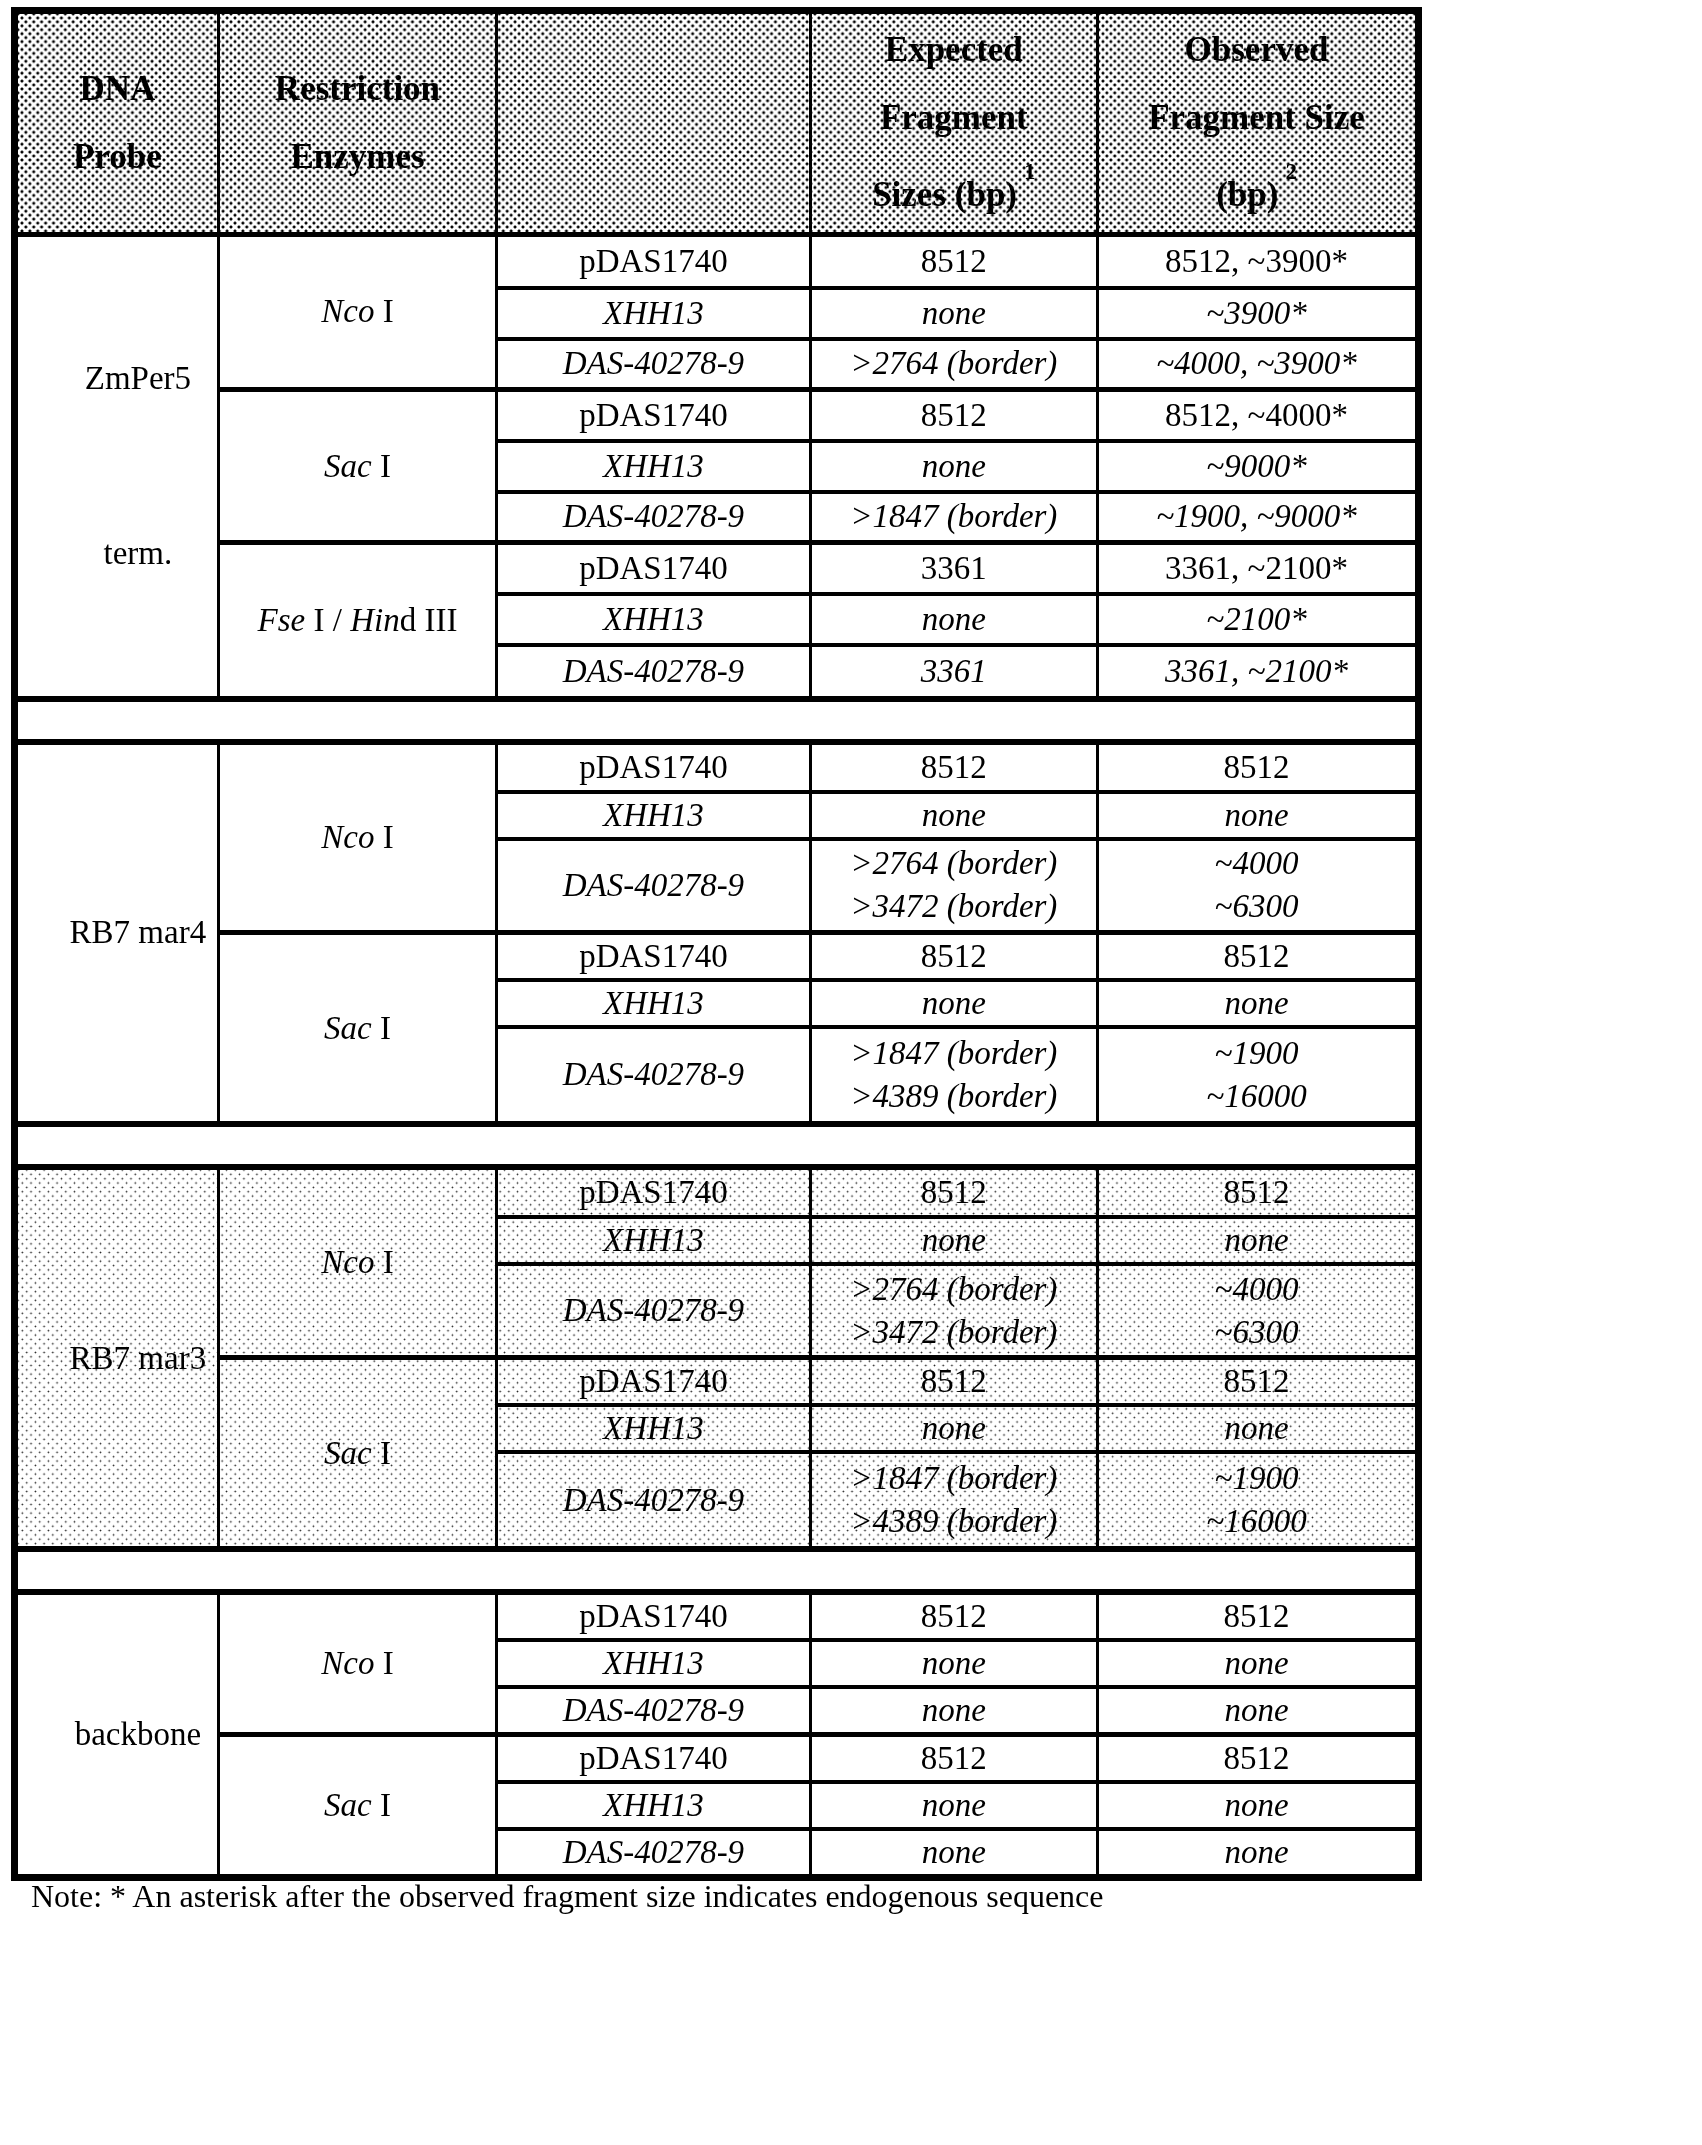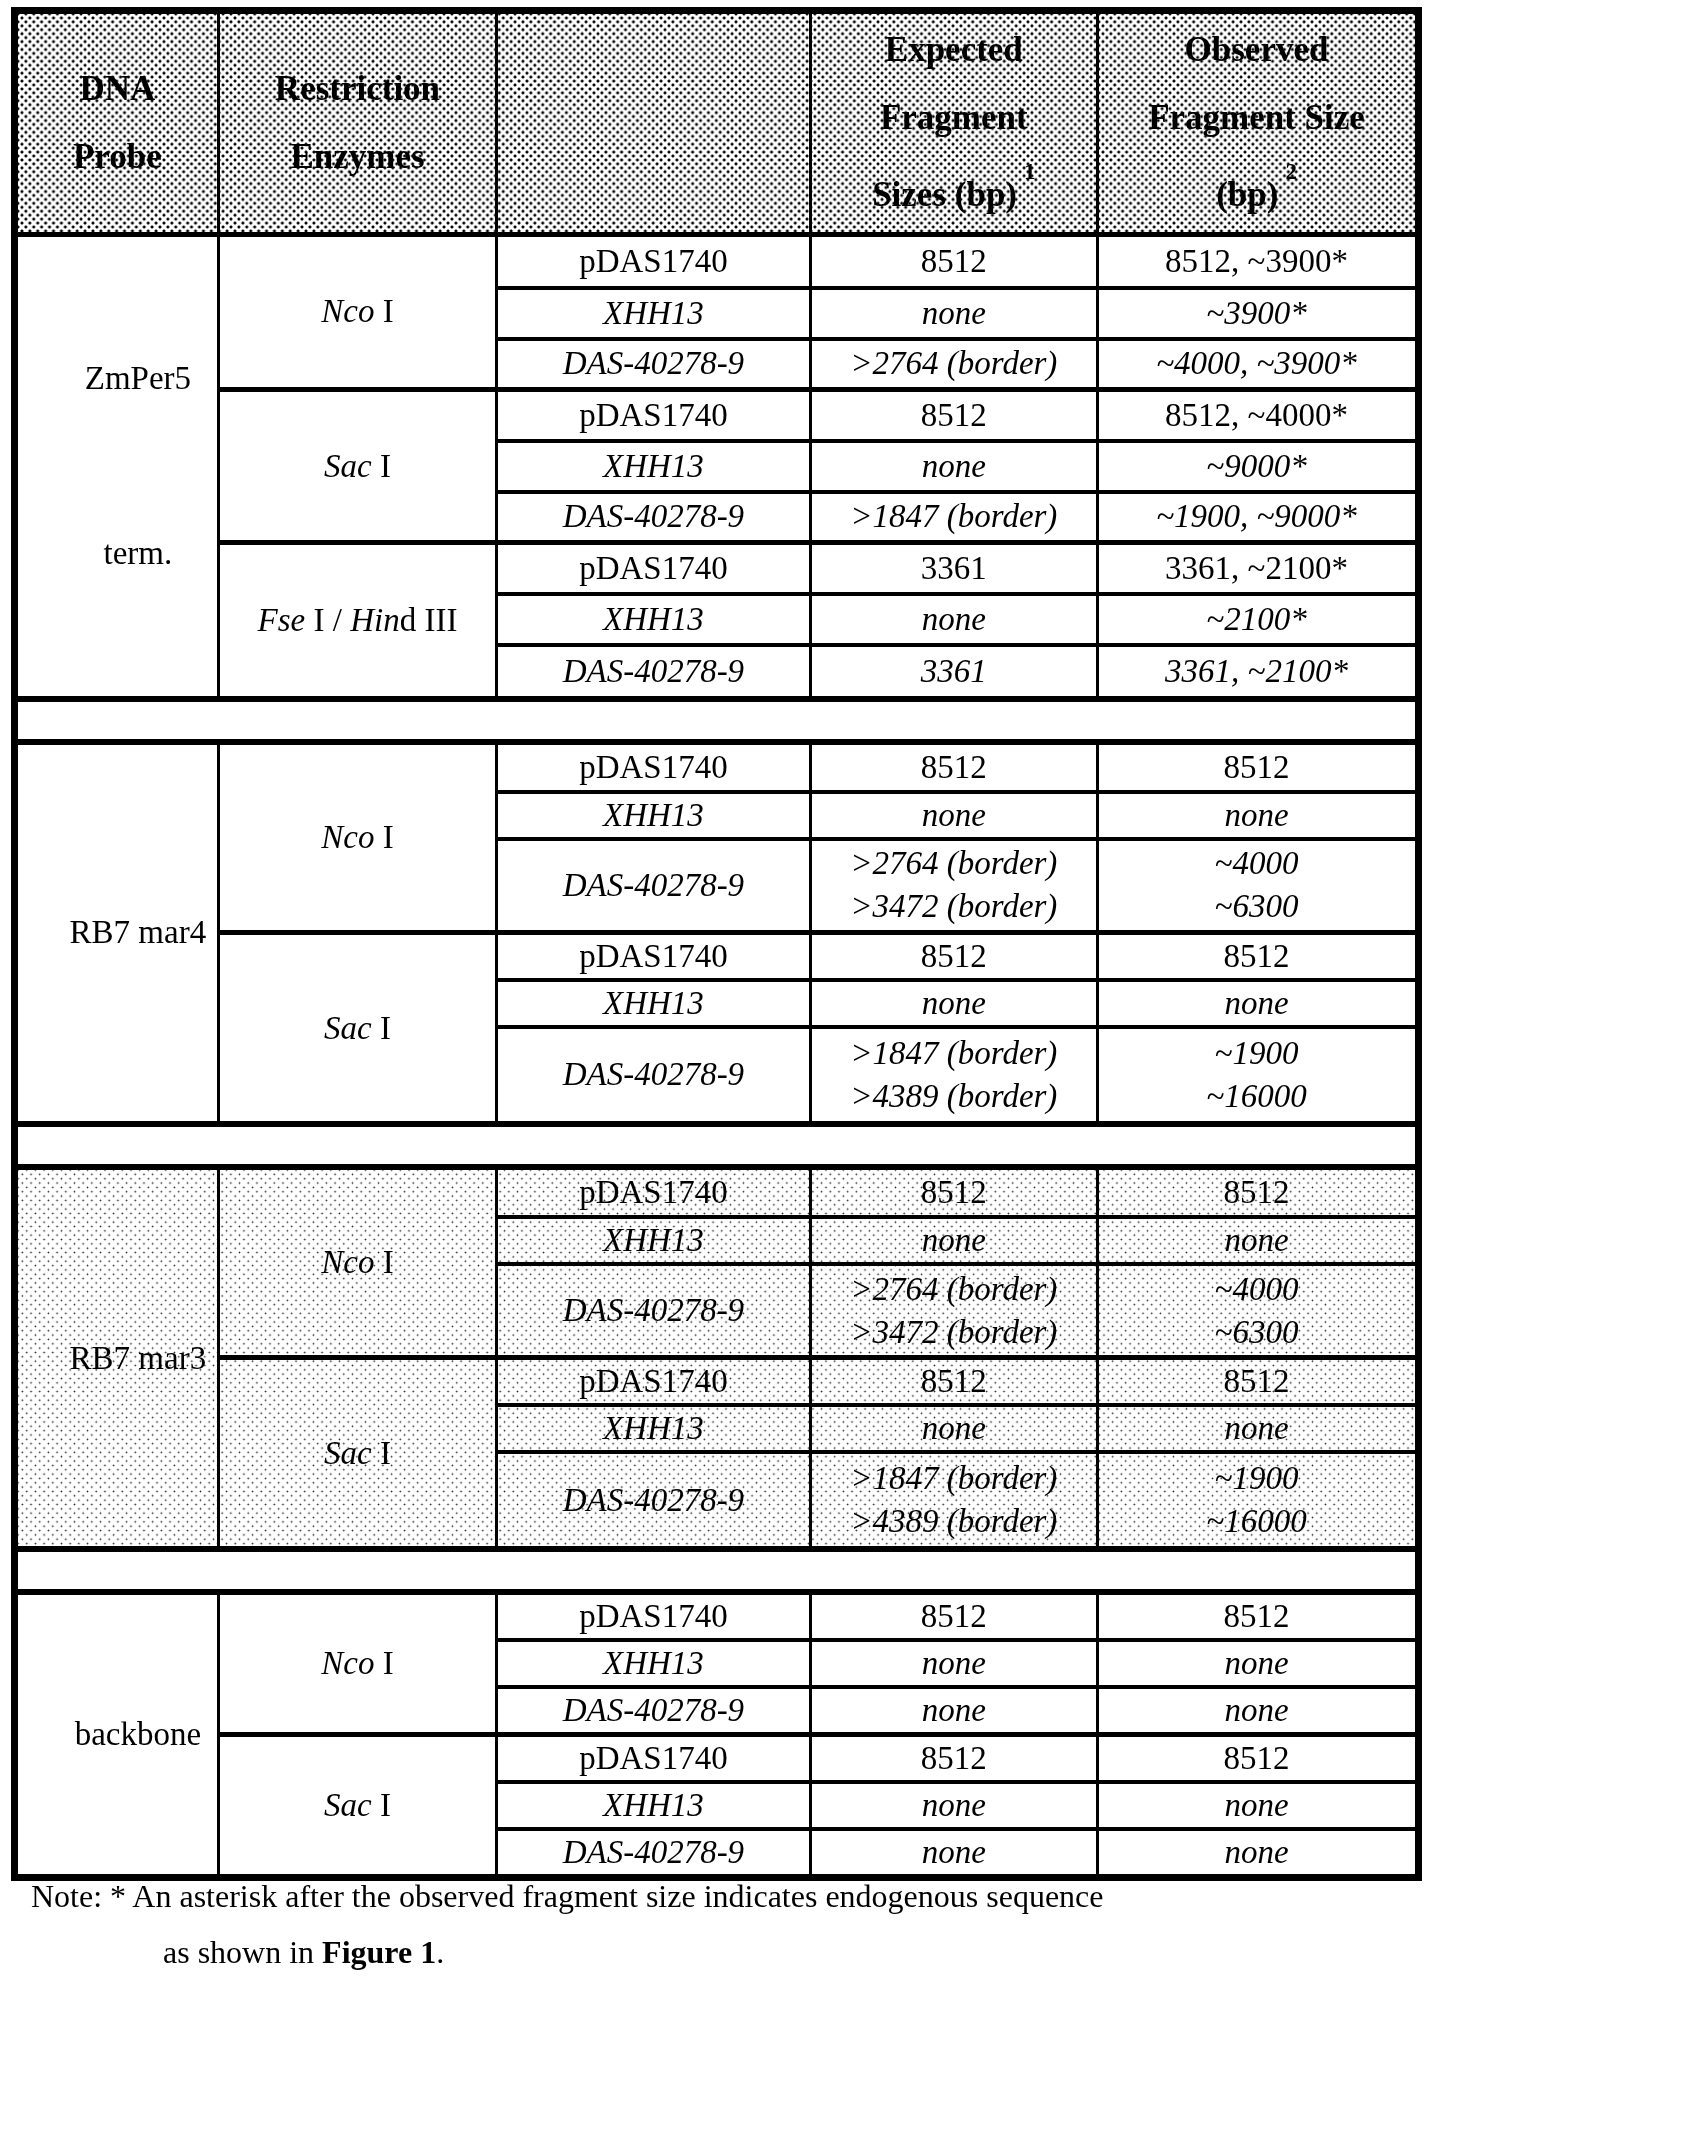--- a/index.html
+++ b/index.html
@@ -337,15 +337,14 @@
       <td class="vl ht">none</td>
       <td class="vl ht">none</td>
     </tr>
   </tbody>
     </table>
 
 </div>
 
 <div class="notes">
   <div class="note-line">Note: * An asterisk after the observed fragment size indicates endogenous sequence</div>
-  <div class="note-line ind3"><span>as shown in </span><span class="b">Figure 1</span><span>.</span></div>
 </div>
 
 
 </body></html>

